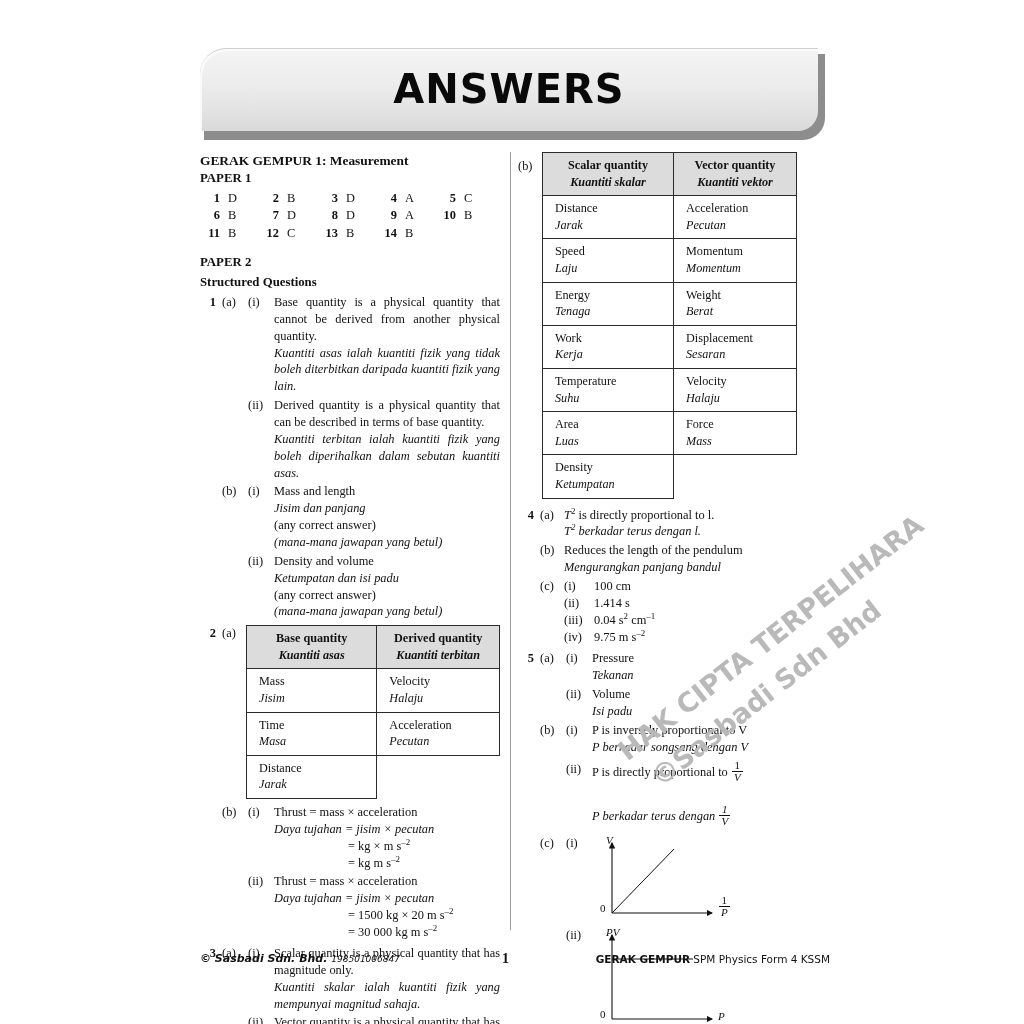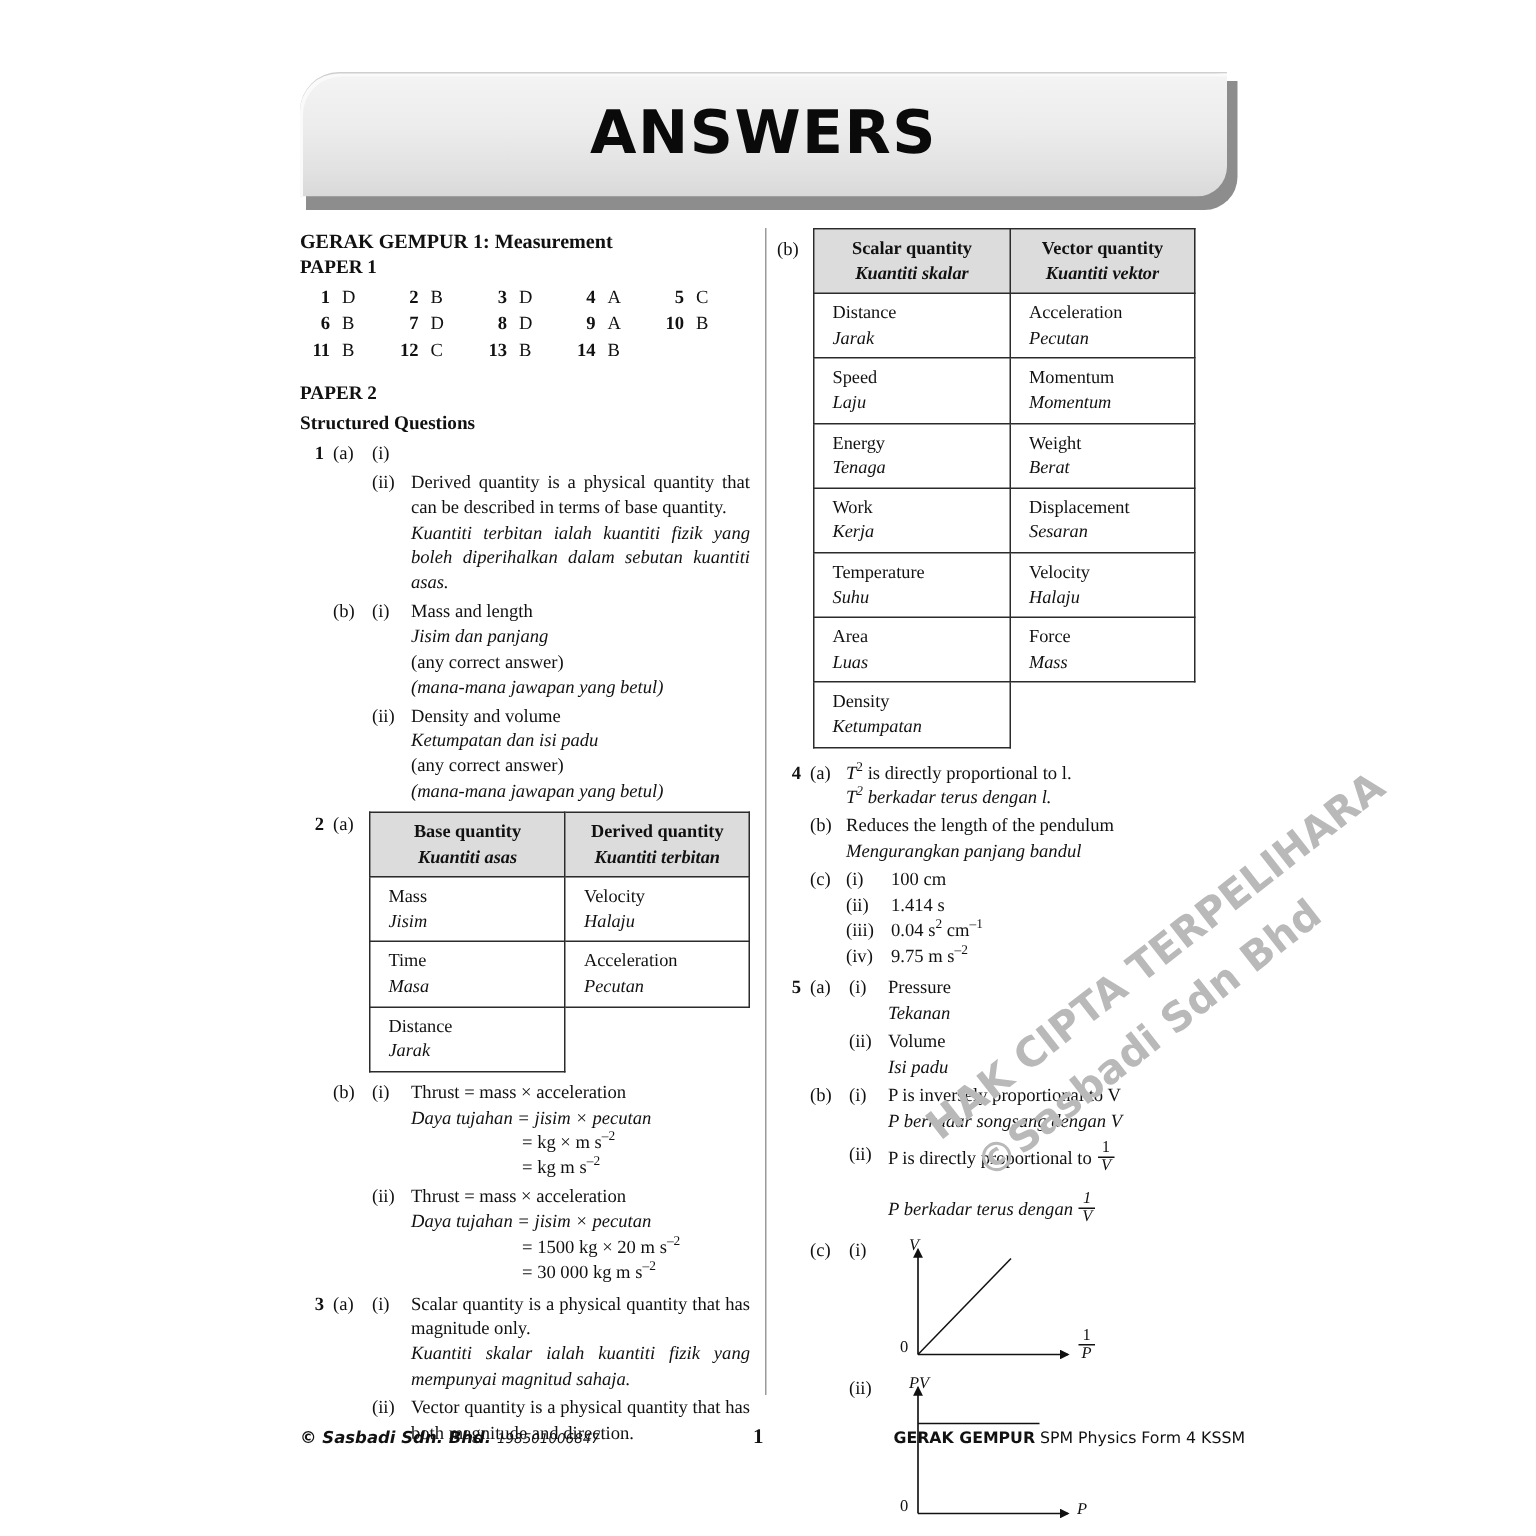--- a/index.html
+++ b/index.html
@@ -188,20 +188,24 @@
     </div>
 
     <div class="paper-h">PAPER 2</div>
     <div class="sub-h">Structured Questions</div>
 
     <div>
       <div class="qrow">
         <span class="q-num">1</span>
         <span class="q-alpha">(a)</span>
         <span class="q-rom">(i)</span>
+        <span class="q-body">
+          <span class="just" style="display:block">Base quantity is a physical quantity that cannot be derived from another physical quantity.</span>
+          <span class="just it" style="display:block">Kuantiti asas ialah kuantiti fizik yang tidak boleh diterbitkan daripada kuantiti fizik yang lain.</span>
+        </span>
       </div>
       <div class="qrow">
         <span class="q-num"></span>
         <span class="q-alpha"></span>
         <span class="q-rom">(ii)</span>
         <span class="q-body">
           <span class="just" style="display:block">Derived quantity is a physical quantity that can be described in terms of base quantity.</span>
           <span class="just it" style="display:block">Kuantiti terbitan ialah kuantiti fizik yang boleh diperihalkan dalam sebutan kuantiti asas.</span>
         </span>
       </div>
@@ -480,21 +484,21 @@
           <span style="display:block">P is inversely proportional to V</span>
           <span class="it" style="display:block">P berkadar songsang dengan V</span>
         </span>
       </div>
       <div class="qrow" style="margin-top:5px;">
         <span class="q-num"></span>
         <span class="q-alpha"></span>
         <span class="q-rom">(ii)</span>
         <span class="q-body">
           <span style="display:block"><span>P is directly proportional to </span><span class="frac"><span class="num">1</span><span class="den it">V</span></span></span>
-          <span class="it" style="display:block;margin-top:10px;"><span>P berkadar terus dengan </span><span class="frac"><span class="num">1</span><span class="den">V</span></span></span>
+          <span class="it" style="display:block;margin-top:20px;"><span>P berkadar terus dengan </span><span class="frac"><span class="num">1</span><span class="den">V</span></span></span>
         </span>
       </div>
 
       <div class="qrow graph-row" style="margin-top:6px;">
         <span class="q-num"></span>
         <span class="q-alpha">(c)</span>
         <span class="q-rom">(i)</span>
         <span class="q-body">
           <div class="graph-box">
             <svg width="170" height="90" viewBox="0 0 170 90">

